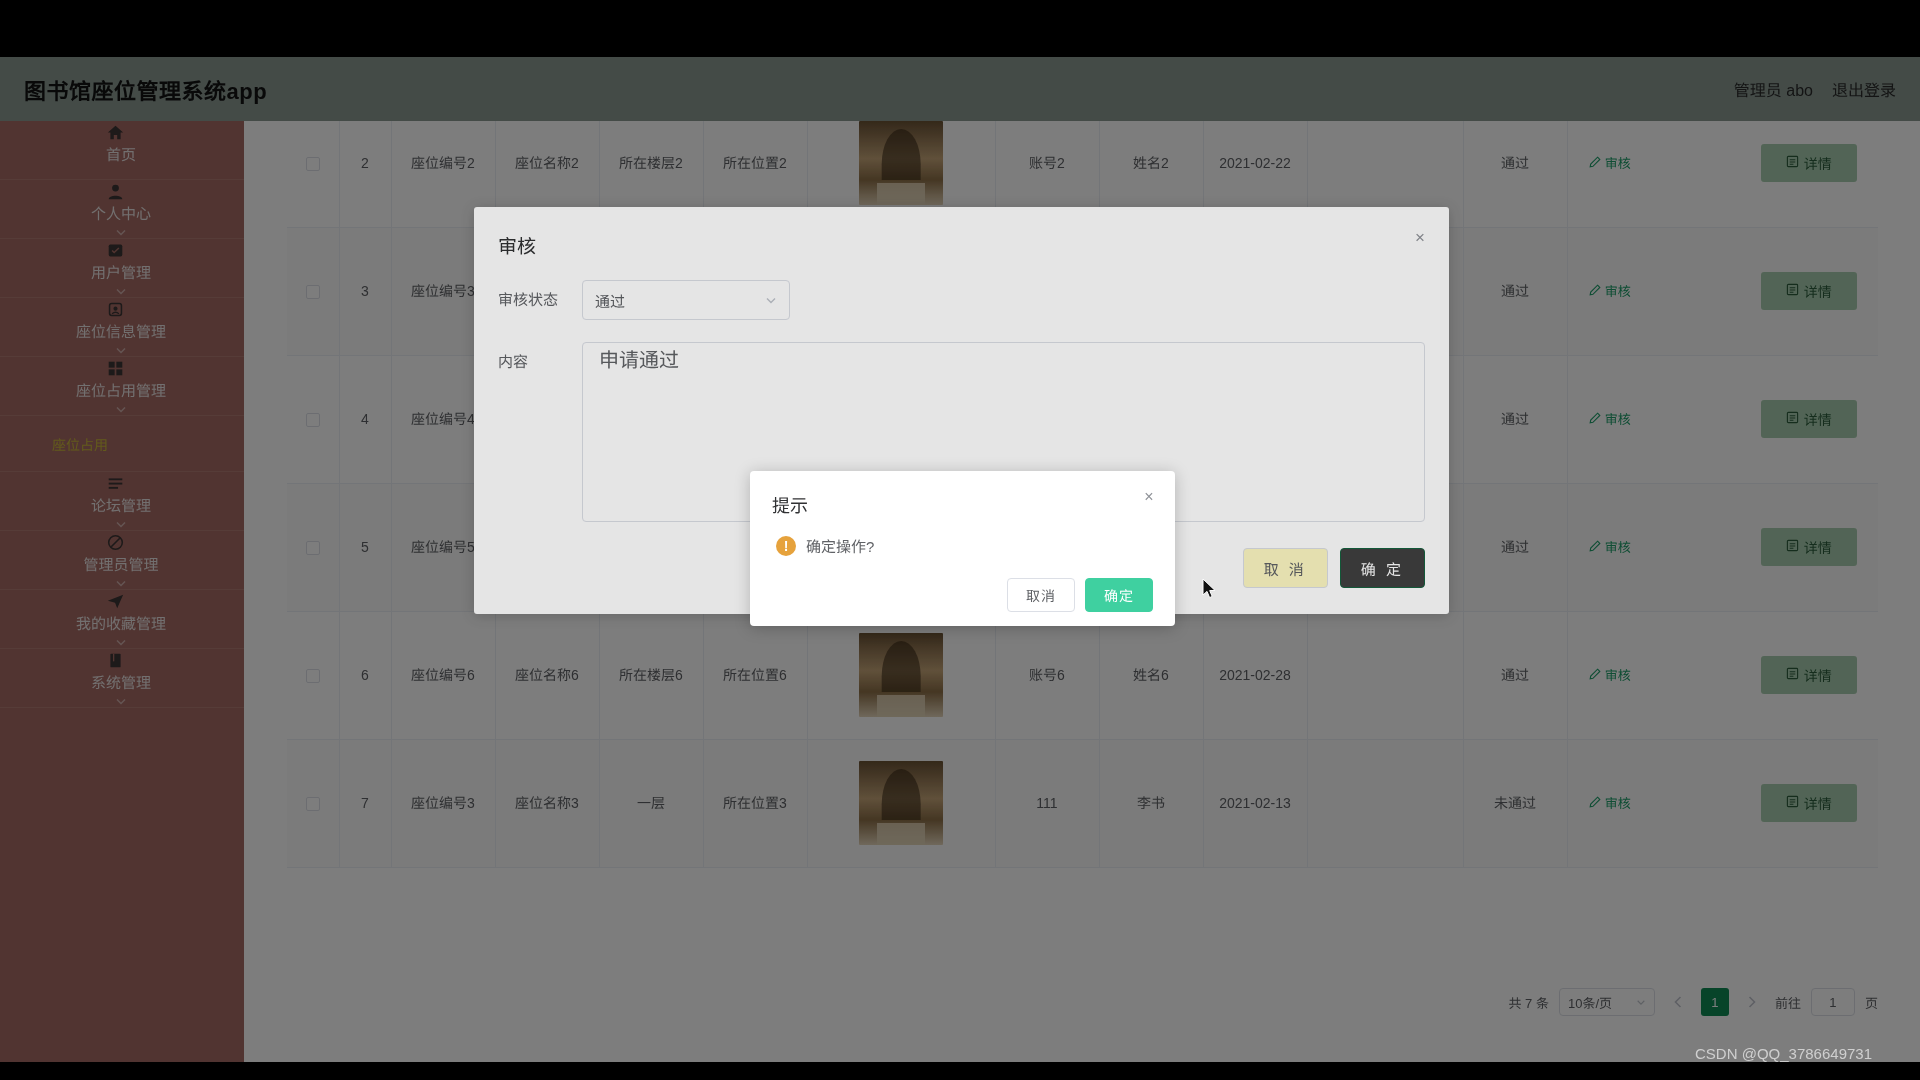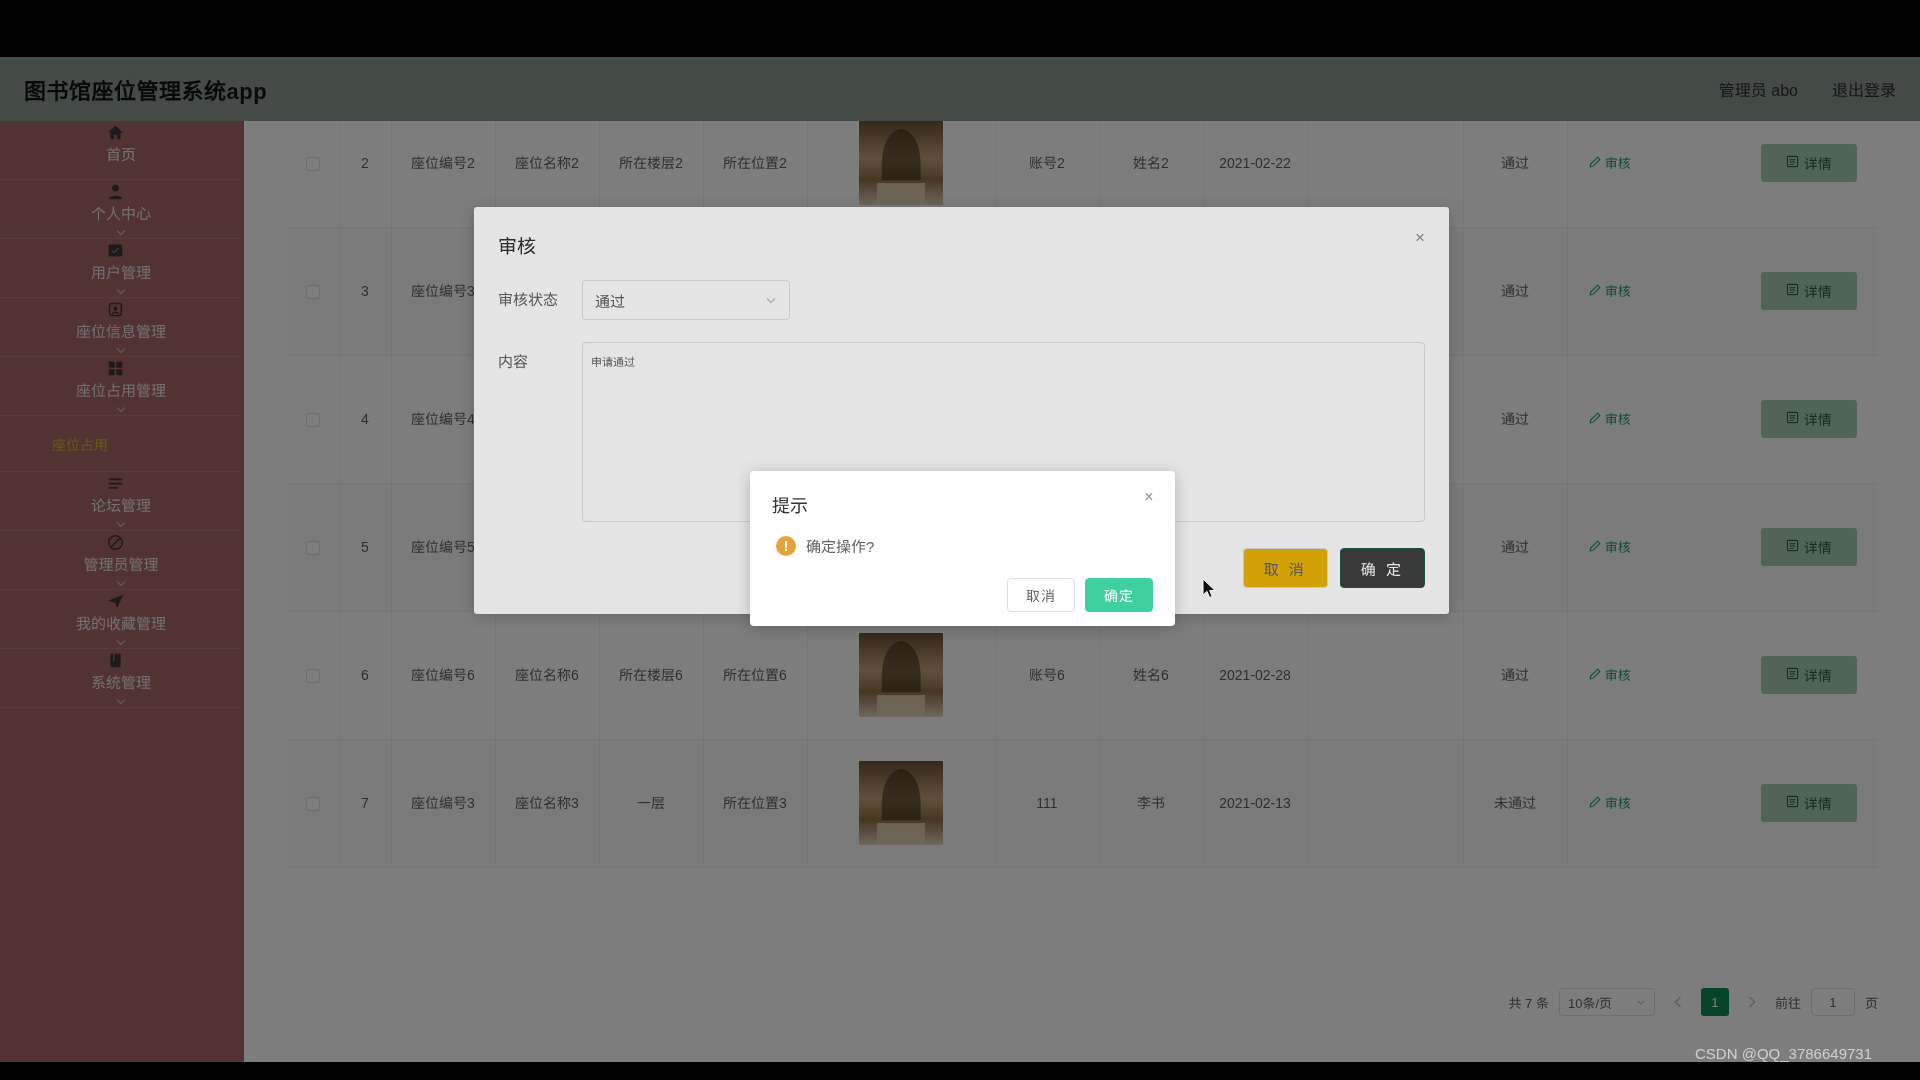--- a/index.html
+++ b/index.html
@@ -38,21 +38,21 @@
   }
   .header-title {
     font-size: 22px;
     font-weight: bold;
     color: #141414;
     letter-spacing: .5px;
   }
   .header-right {
     display: flex;
     align-items: center;
-    gap: 34px;
+    gap: 19px;
     font-size: 16px;
     color: #2b2b2b;
     margin-left: 32px;
   }
   .header-right span { cursor: pointer; }
   
   .sidebar {
     position: absolute;
     left: 0; top: 64px;
     width: 244px; height: 941px;
@@ -296,41 +296,41 @@
     padding: 0 12px;
     font-size: 15px;
     color: #606266;
     background: #fff;
     cursor: pointer;
   }
   .textarea-box {
     width: 854px; height: 180px;
     border: 1px solid #dcdfe6;
     border-radius: 4px;
-    padding: 8px 8px;
-    font-size: 11px;
+    padding: 8px 16px;
+    font-size: 20px;
     color: #606266;
-    font-family: Liberation Serif, serif;
+    font-family: Liberation Mono, monospace;
     resize: none;
     outline: none;
     background: #fff;
     line-height: 22px;
   }
   .audit-foot {
     padding: 4px 24px 26px 24px;
     display: flex;
     justify-content: flex-end;
     gap: 12px;
   }
   .btn {
     border-radius: 4px;
     font-size: 15px;
     cursor: pointer;
     border: 1px solid #dcdfe6;
-    background: #eab308;
+    background: #fef9c3;
     color: #606266;
     padding: 0 20px;
     height: 40px;
     letter-spacing: 3px;
     font-family: inherit;
   }
   .btn-primary {
     background: #404040;
     border-color: #15623f;
     color: #fff;

